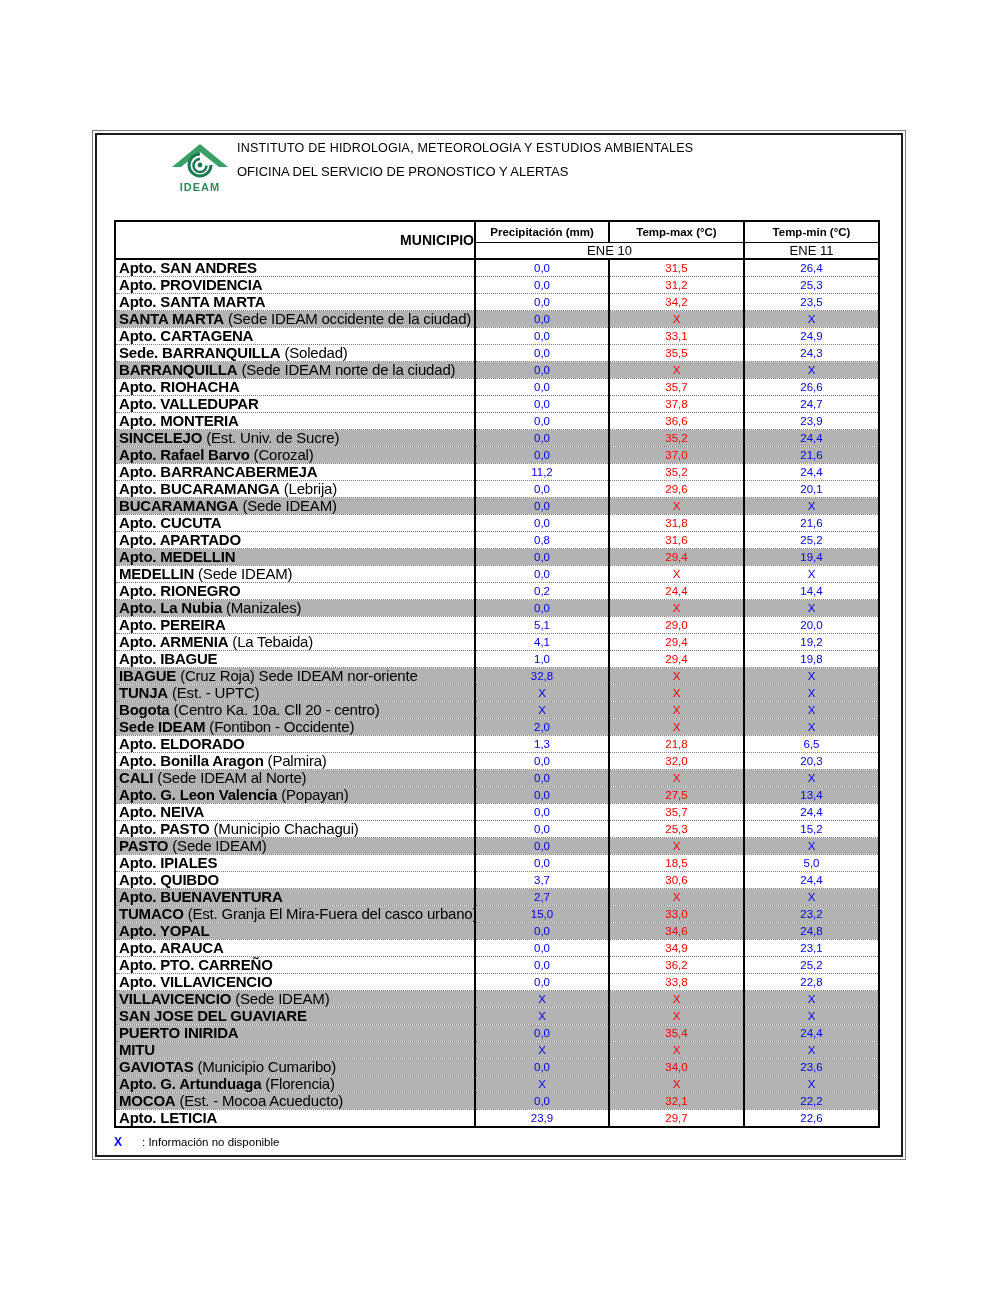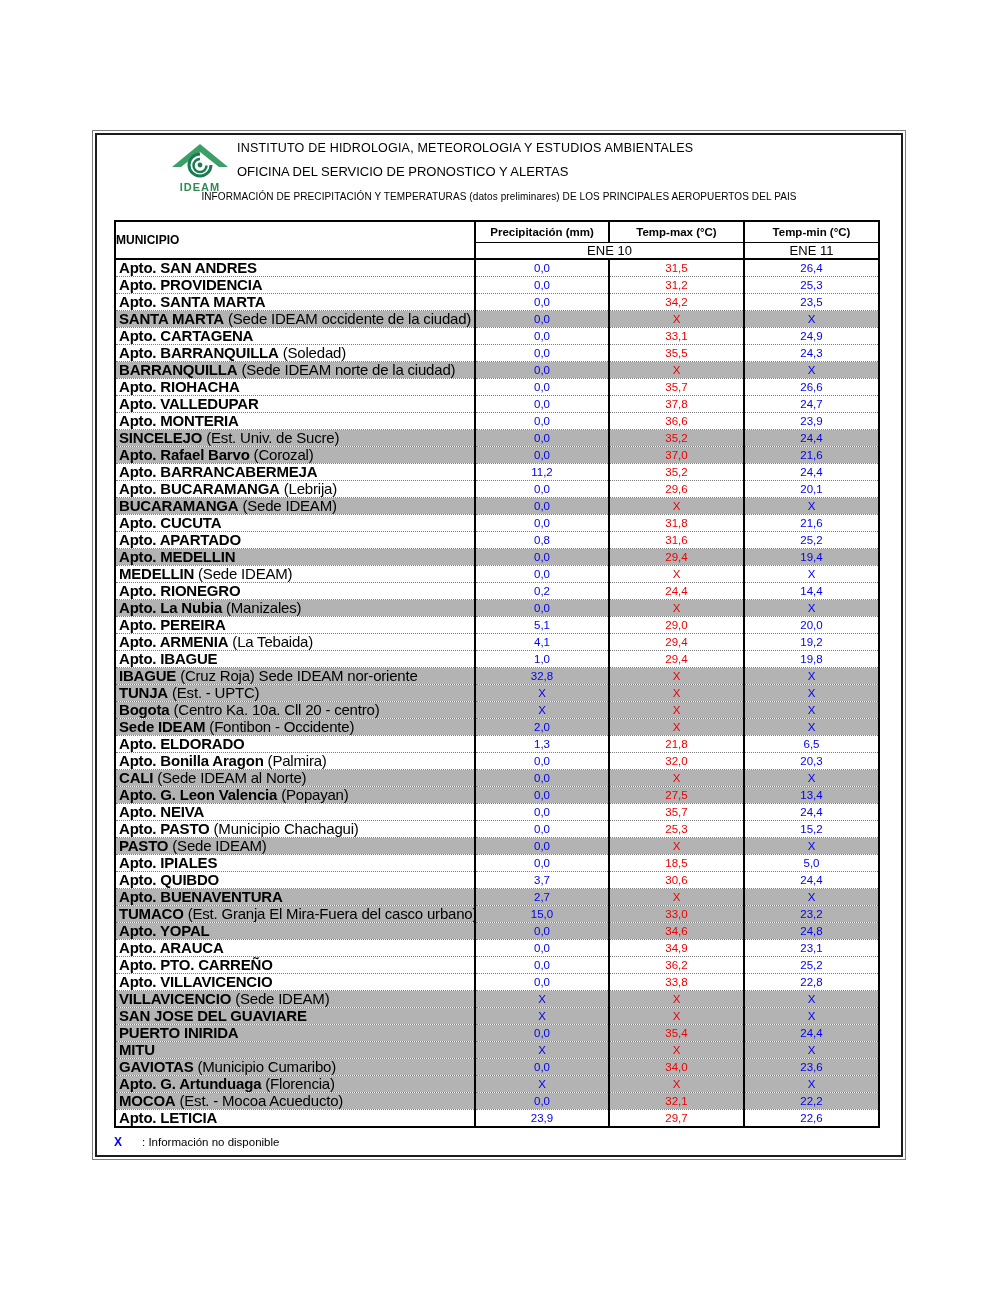--- a/index.html
+++ b/index.html
@@ -28,21 +28,21 @@
   }
   
   table.wt{
     position:absolute;left:17px;top:85px;width:764px;
     border-collapse:collapse;table-layout:fixed;
     border:2px solid #000;
     font-size:11px;
   }
   col.c-mun{width:360px;} col.c-p{width:134px;} col.c-tx{width:135px;} col.c-tn{width:135px;}
   .wt th{font-weight:bold;padding:0;}
-  .wt .mun-h{height:34px;text-align:left;font-size:12px;border-bottom:2px solid #000;}
+  .wt .mun-h{height:34px;text-align:right;font-size:14px;border-bottom:2px solid #000;}
   .wt .val-h{height:20px;text-align:center;font-size:11.5px;border-bottom:1px solid #000;border-left:2px solid #000;}
   .wt .period{height:13px;font-weight:normal;font-size:13px;text-align:center;border-bottom:2px solid #000000;border-left:2px solid #000;}
   .wt td{
     height:16px;padding:0;line-height:16px;
     border-bottom:1px dotted #7a7a7a;
     white-space:nowrap;overflow:hidden;
   }
   .wt td.mun{padding-left:3px;font-size:15px;letter-spacing:-0.2px;}
   .wt td.mun b{font-weight:bold;}
   .wt td.mun span{margin-left:4px;font-weight:normal;}
@@ -70,21 +70,20 @@
         <path d="M31,18 a6.5,6.5 0 1,0 6.5,6.5" fill="none" stroke="#1c7a52" stroke-width="2.5"></path>
         <circle cx="31" cy="24" r="2.4" fill="#1c7a52"></circle>
       </svg>
       <div class="logo-text">IDEAM</div>
     </div>
 
     <div class="titles">
       <div class="title1">INSTITUTO DE HIDROLOGIA, METEOROLOGIA Y ESTUDIOS AMBIENTALES</div>
       <div class="title2">OFICINA DEL SERVICIO DE PRONOSTICO Y ALERTAS</div>
     </div>
-    <div class="title3">INFORMACIÓN  DE PRECIPITACIÓN Y TEMPERATURAS (datos preliminares) DE LOS PRINCIPALES AEROPUERTOS DEL PAIS</div>
 
     <table class="wt">
       <colgroup>
         <col class="c-mun">
           <col class="c-p">
           <col class="c-tx">
           <col class="c-tn">
       </colgroup>
       <thead>
         <tr>
@@ -123,21 +122,21 @@
             <td class="val tx-col">X</td>
             <td class="val tn-col">X</td>
           </tr>
           <tr>
             <td class="mun"><b>Apto. CARTAGENA</b></td>
             <td class="val p-col">0,0</td>
             <td class="val tx-col">33,1</td>
             <td class="val tn-col">24,9</td>
           </tr>
           <tr>
-            <td class="mun"><b>Apto. BARRANQUILLA</b><span>(Soledad)</span></td>
+            <td class="mun"><b>Sede. BARRANQUILLA</b><span>(Soledad)</span></td>
             <td class="val p-col">0,0</td>
             <td class="val tx-col">35,5</td>
             <td class="val tn-col">24,3</td>
           </tr>
           <tr class="gray">
             <td class="mun"><b>BARRANQUILLA</b><span>(Sede IDEAM norte de la ciudad)</span></td>
             <td class="val p-col">0,0</td>
             <td class="val tx-col">X</td>
             <td class="val tn-col">X</td>
           </tr>

